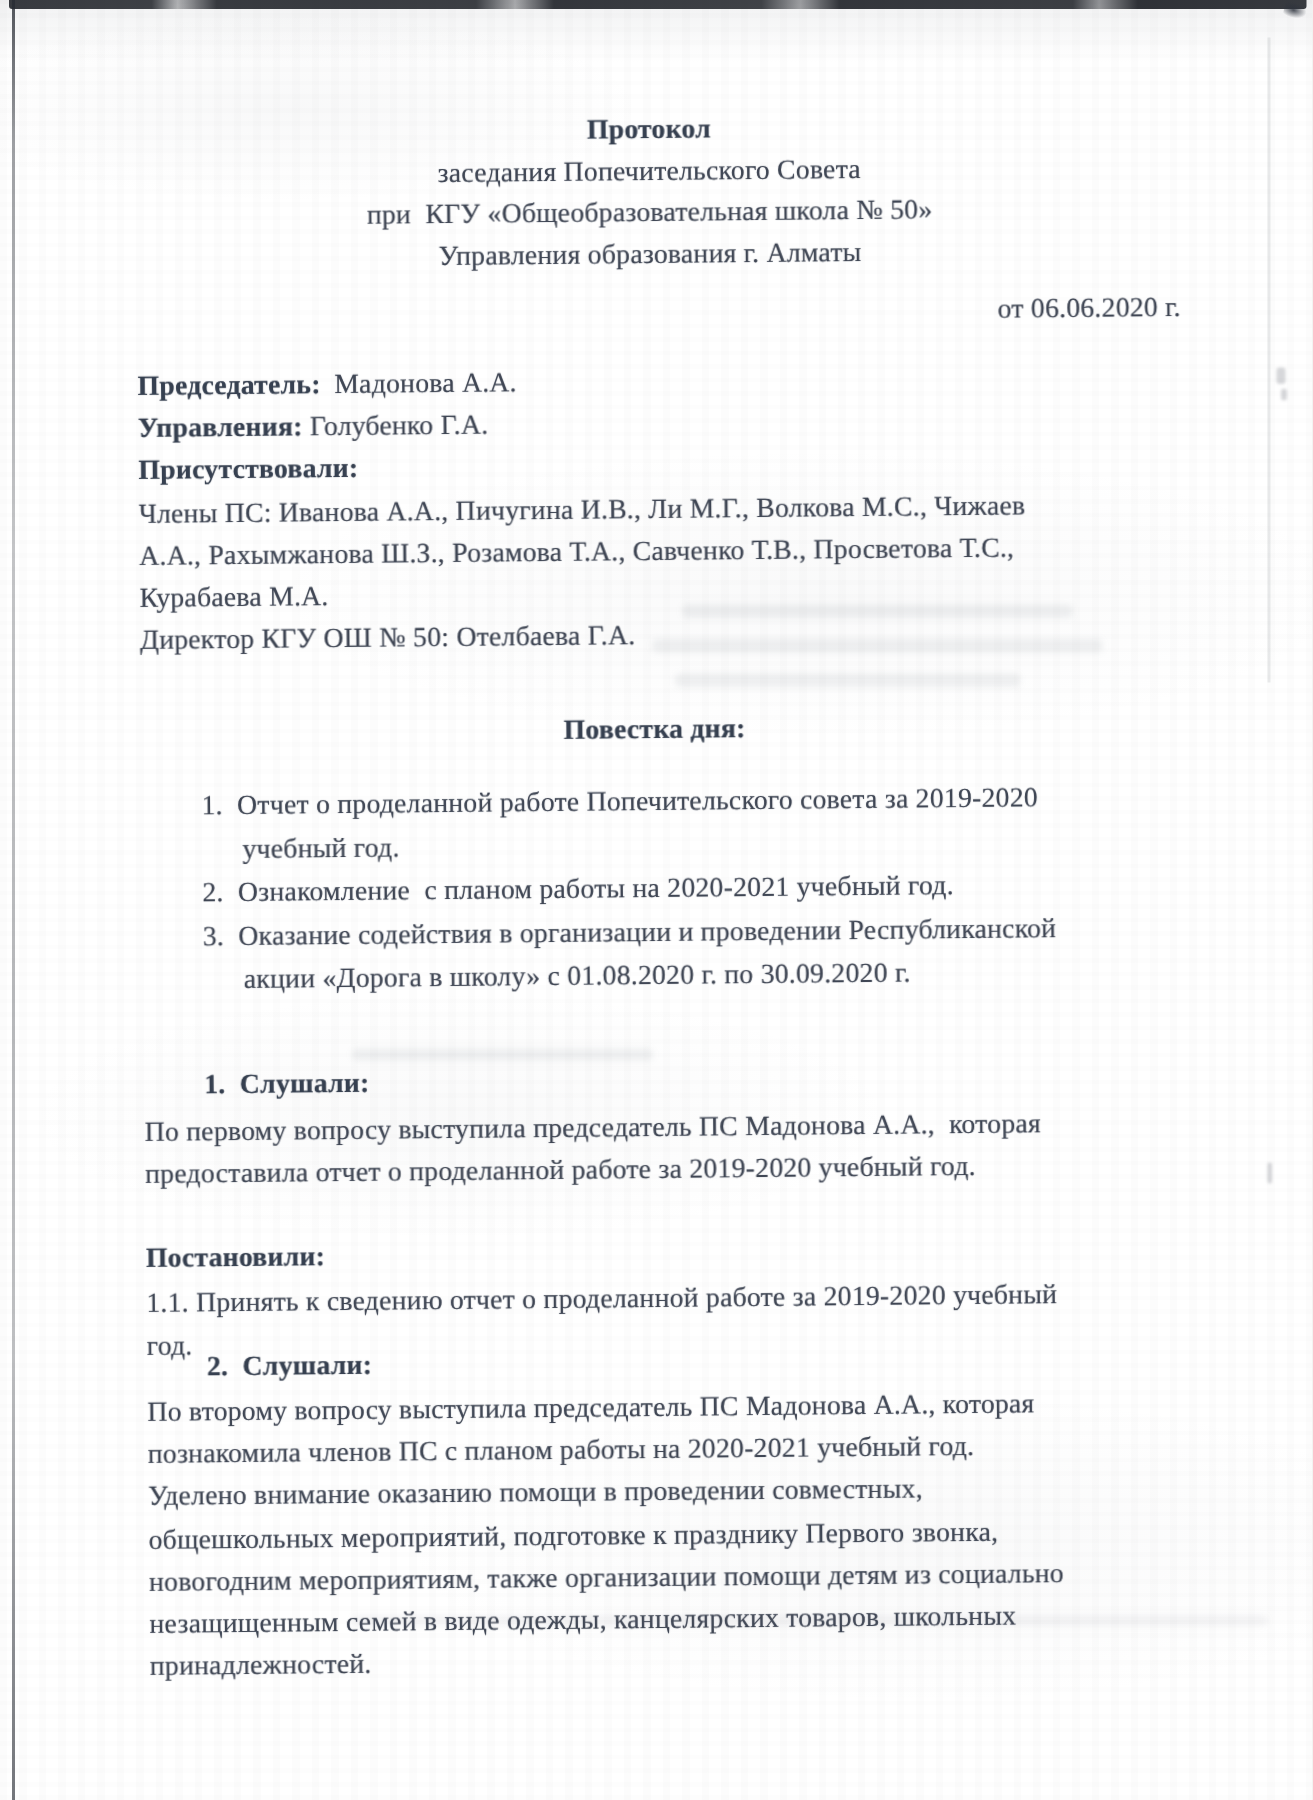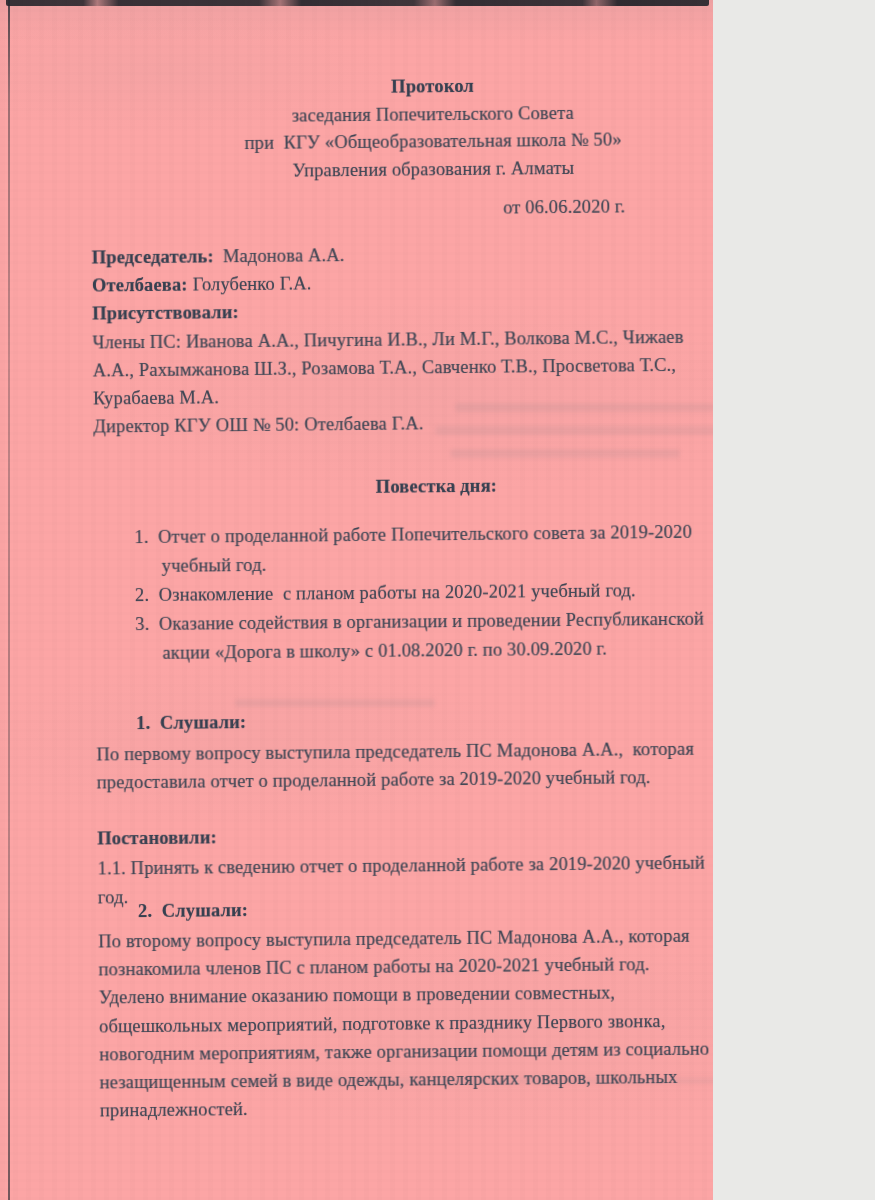--- a/index.html
+++ b/index.html
@@ -4,23 +4,23 @@
 <style>
   html, body {
     margin: 0;
     padding: 0;
     width: 875px;
     height: 1200px;
     background: #e9e9e7;
   }
   .page {
     position: relative;
-    width: 713px;
+    width: 875px;
     height: 1200px;
-    background: #fca5a5;
+    background: #ffffff;
     overflow: hidden;
     font-family: "Liberation Serif", serif;
     color: #3f4654;
   }
   
   .texture {
     position: absolute;
     inset: 0;
     pointer-events: none;
     background:
@@ -196,21 +196,21 @@
       <div class="line doc-title">Протокол</div>
       <div class="line">заседания Попечительского Совета</div>
       <div class="line">при  КГУ «Общеобразовательная школа № 50»</div>
       <div class="line">Управления образования г. Алматы</div>
     </div>
 
     <div class="date-line line">от 06.06.2020 г.</div>
 
     <div class="officials">
       <div class="line"><b>Председатель:</b><span class="name-gap">Мадонова А.А.</span></div>
-      <div class="line"><b>Отелбаева:</b><span class="name-gap-s">Голубенко Г.А.</span></div>
+      <div class="line"><b>Управления:</b><span class="name-gap-s">Голубенко Г.А.</span></div>
       <div class="line bold">Присутствовали:</div>
       <div class="line">Члены ПС: Иванова А.А., Пичугина И.В., Ли М.Г., Волкова М.С., Чижаев</div>
       <div class="line">А.А., Рахымжанова Ш.З., Розамова Т.А., Савченко Т.В., Просветова Т.С.,</div>
       <div class="line">Курабаева М.А.</div>
       <div class="line">Директор КГУ ОШ № 50: Отелбаева Г.А.</div>
     </div>
 
     <div class="agenda-heading line">Повестка дня:</div>
 
     <div class="agenda">

